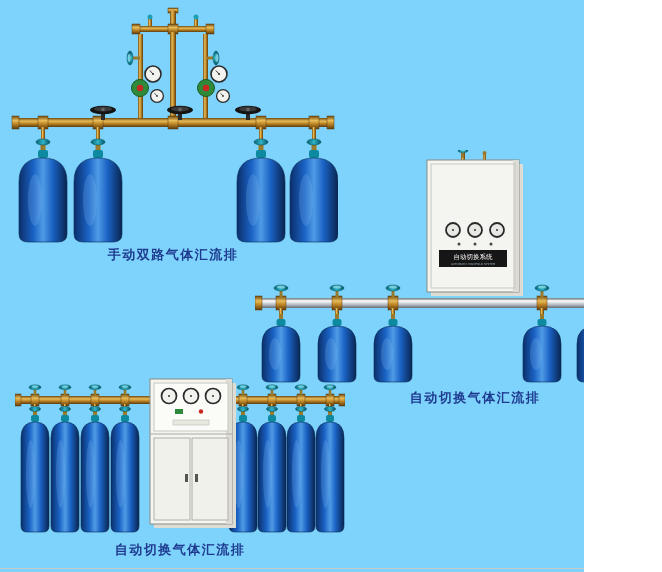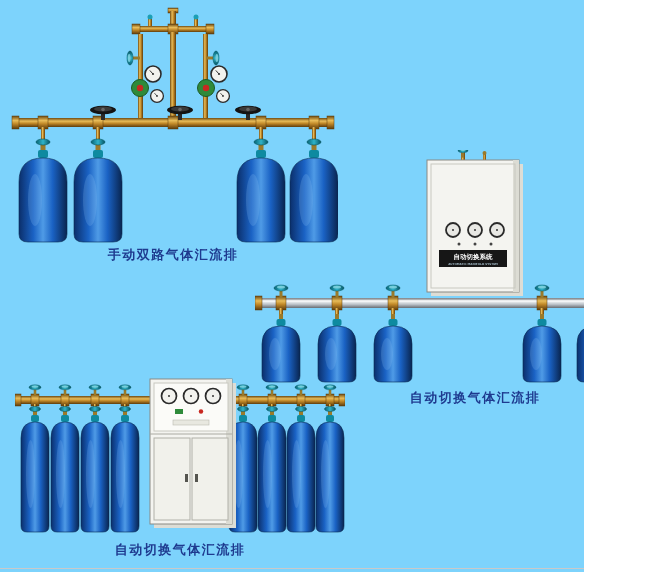--- a/index.html
+++ b/index.html
@@ -1,20 +1,20 @@
 <!DOCTYPE html>
 <html><head>
 <meta charset="utf-8">
 <style>
   html,body{margin:0;padding:0;background:#fff;}
   #stage{
     position:relative;width:584px;height:572px;background:#7dd3fc;
     font-family:"DejaVu Sans","Liberation Sans",sans-serif;overflow:hidden;
   }
-  .fig{position:absolute;font-weight:bold;}
+  .fig{position:absolute;}
   .fig svg{display:block;}
   .caption{
     position:absolute;text-align:center;font-size:13px;font-weight:bold;
     color:#1e3a8f;letter-spacing:1.5px;line-height:16px;
   }
   .divider{position:absolute;left:0;width:662px;height:1px;background:#c9c9c9;}
 </style>
 </head>
 <body>
 

